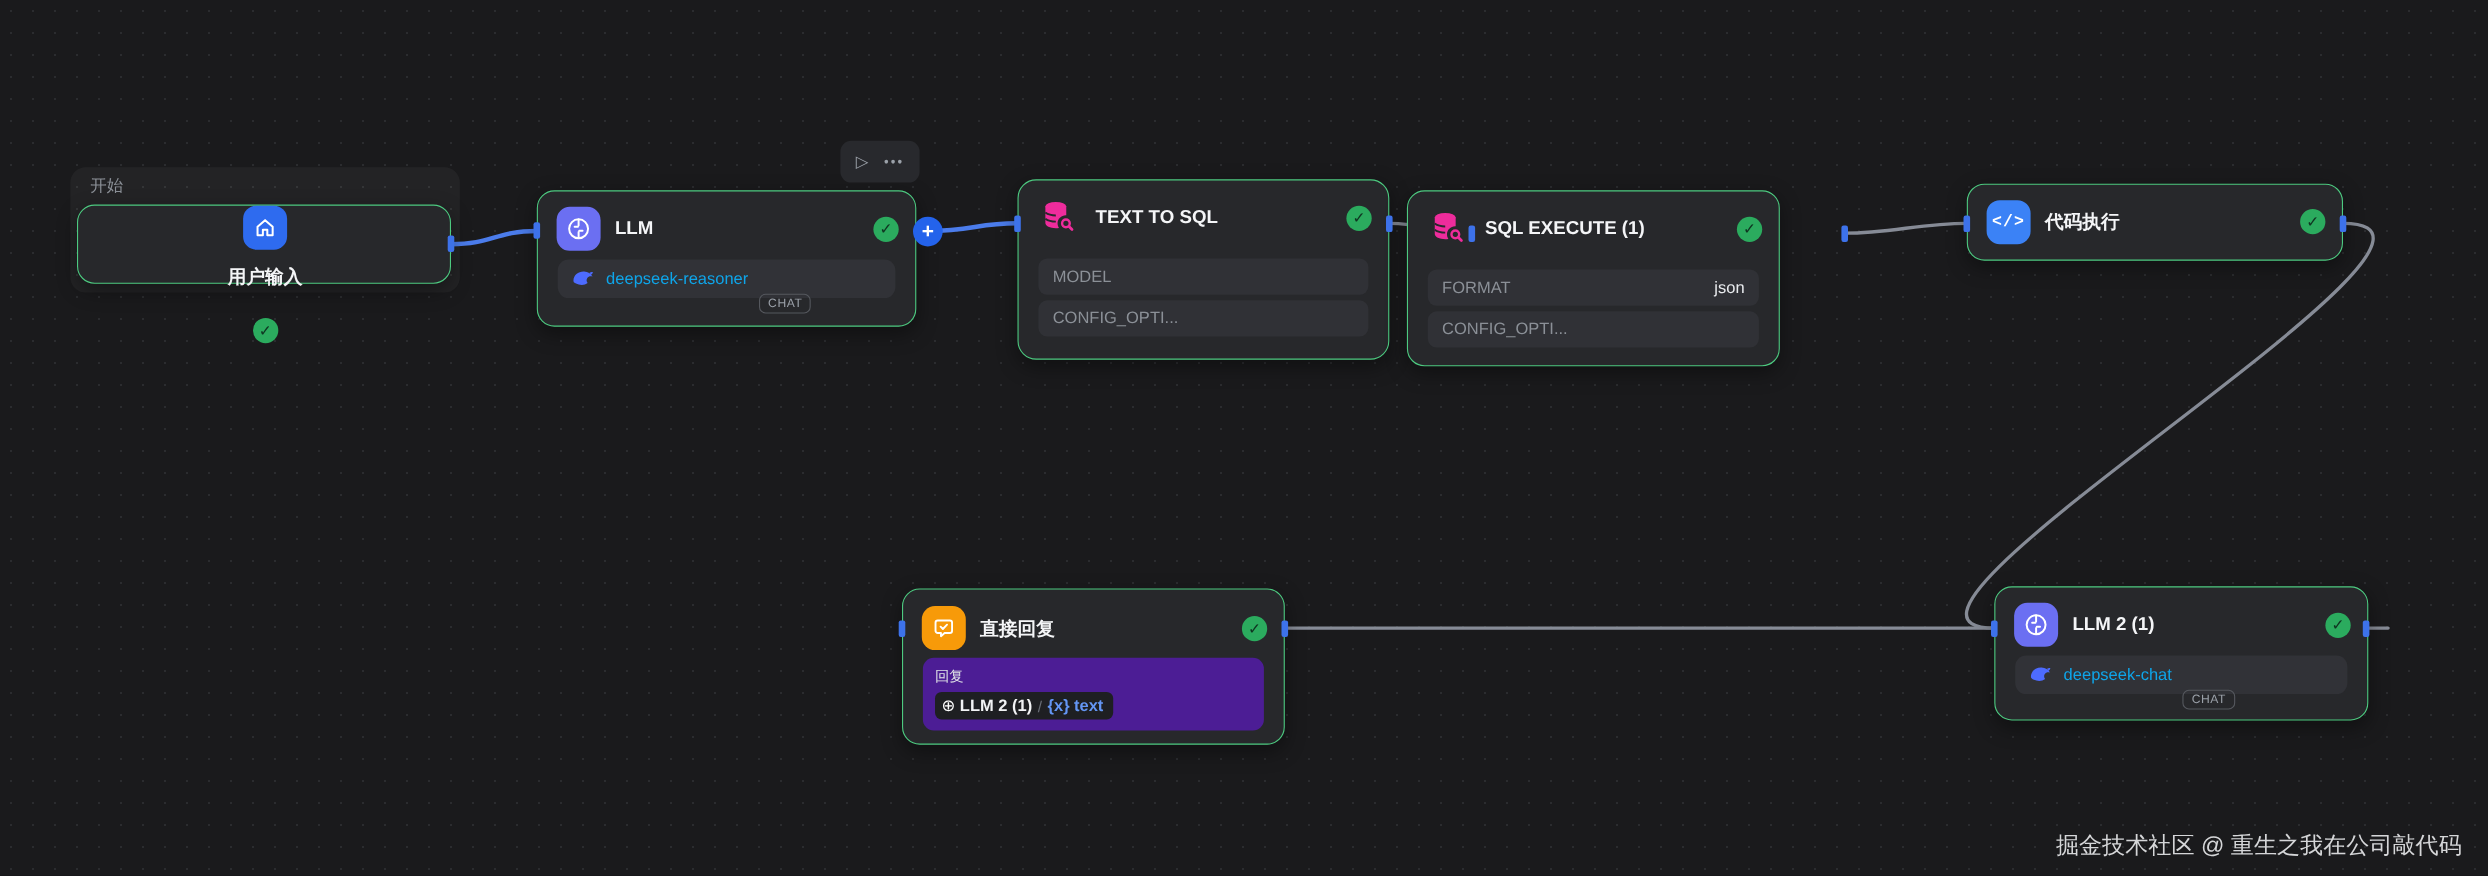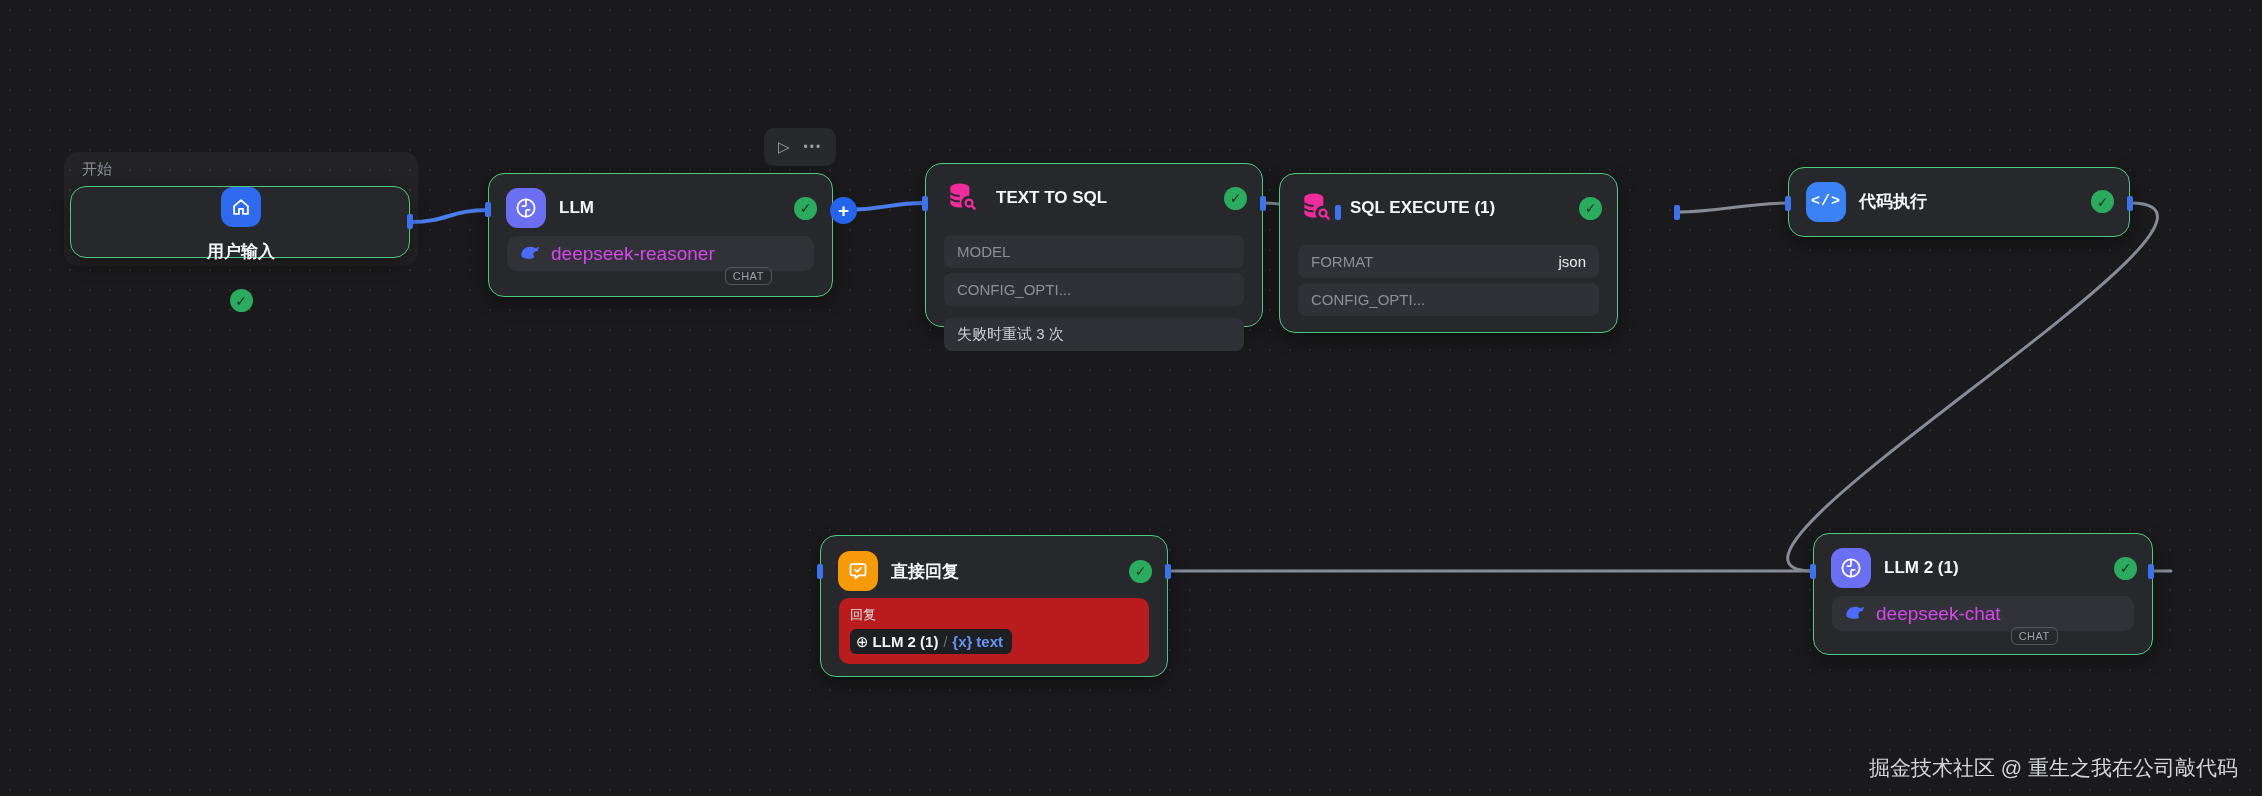--- a/index.html
+++ b/index.html
@@ -42,27 +42,27 @@
     margin:0 18px;background:#303136;border-radius:8px;height:33px;
     display:flex;align-items:center;padding:0 13px;font-size:15px;color:#8b9097;
   }
   .nrow .rvalue{margin-left:auto;color:#e9ebee;}
   .nrow.bright{color:#ccd1d7;}
   .codeglyph{font-size:15px;font-weight:bold;color:#fff;letter-spacing:1px;font-family:"Liberation Mono","DejaVu Sans Mono",monospace;}
   .model-row{
     margin:0 18px;background:#313237;border-radius:10px;height:35px;
     display:flex;align-items:center;gap:10px;padding:0 12px;
   }
-  .model-name{font-size:19px;color:#d946ef;white-space:nowrap;}
+  .model-name{font-size:15px;color:#0ea5e9;white-space:nowrap;}
   .chat-badge{
     font-size:11px;color:#9ba1a9;border:1px solid #55585e;border-radius:6px;
     padding:2px 7px;letter-spacing:.5px;margin-top:44px;
   }
   .npanel{
-    margin:0 18px;background:#b91c1c;border-radius:10px;padding:8px 11px 10px 11px;
+    margin:0 18px;background:#4c1d95;border-radius:10px;padding:8px 11px 10px 11px;
   }
   .plabel{font-size:13px;color:#dfe2e6;margin-bottom:5px;}
   .vchip{
     display:inline-flex;align-items:center;gap:4px;background:#1e1f22;
     border-radius:6px;padding:4px 9px 4px 6px;
   }
   .vicon{color:#fff;font-size:15px;line-height:1;}
   .vnode{font-size:15px;font-weight:bold;color:#f2f3f5;}
   .vsep{font-size:14px;color:#6b7078;margin:0 1px;}
   .vvar{font-size:15px;font-weight:bold;color:#6496f4;}
@@ -163,23 +163,20 @@
       </span>
       <span class="ntitle">TEXT TO SQL</span>
       <span class="spacer"></span>
       <span class="ncheck">✓</span>
     </div>
     <div class="nrow" style="margin-top:11px;">
       <span>MODEL</span>
     </div>
     <div class="nrow" style="margin-top:5px;">
       <span>CONFIG_OPTI...</span>
-    </div>
-    <div class="nrow bright" style="margin-top:12px;">
-      <span>失败时重试 3 次</span>
     </div>
   </div>
 
   <div class="node z3" style="left:1279px;top:173px;width:339px;height:160px;">
     <div class="nhead" style="height:60px;padding-top:8px;">
       <span class="nicon bare">
         <svg width="38" height="38" viewBox="0 0 24 24">
           <path d="M4 5.5 V15 C4 16.7 6.7 18 10 18 C10.6 18 11.2 17.96 11.8 17.88 C11.3 17.1 11 16.2 11 15.2 C11 12.6 13.1 10.5 15.7 10.5 C15.8 10.5 15.9 10.5 16 10.51 V5.5 Z" fill="#ee2c9c"></path>
           <ellipse cx="10" cy="5.5" rx="6" ry="2.6" fill="#ee2c9c"></ellipse>
           <path d="M4 9 C5.5 10.1 7.6 10.7 10 10.7 M4 12.5 C5.5 13.6 7.6 14.2 10 14.2" stroke="#27282b" stroke-width="1.1" fill="none"></path>

